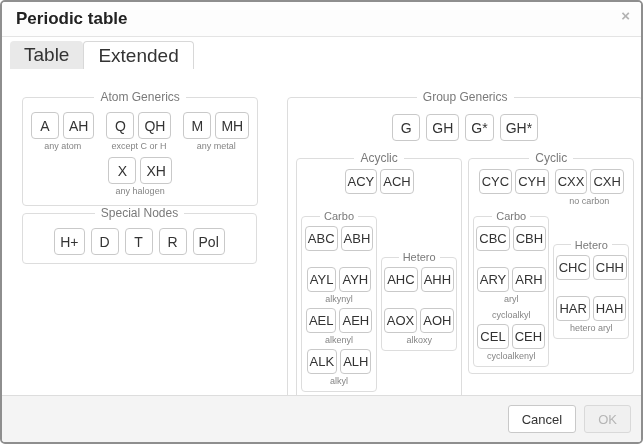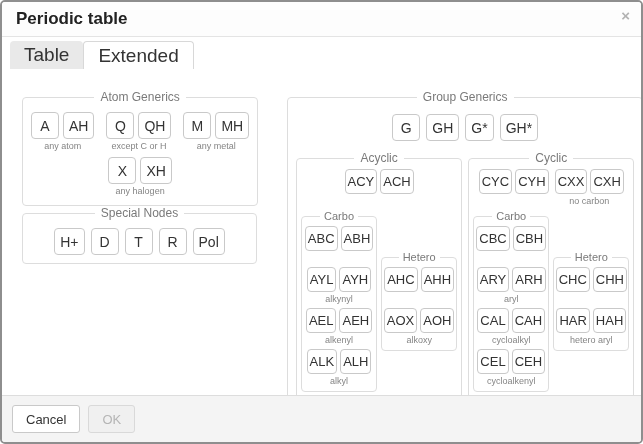--- a/index.html
+++ b/index.html
@@ -77,21 +77,21 @@
   .top-pairs { display: flex; justify-content: center; gap: 6px; margin-top: 2px; align-items: center; }
   .inner-cols { display: flex; gap: 4px; align-items: center; margin-top: 3px; }
   .fs-inner {
     flex: 1; border: 1px solid #ddd; border-radius: 4px;
     margin: 0; padding: 1px 2px 4px; min-width: 0;
   }
   .fs-inner .pair { margin-top: 3px; }
   .footer {
     height: 47px; flex: none;
     background: #f4f4f4; border-top: 1px solid #dddddd;
-    display: flex; align-items: center; 
+    display: flex; align-items: center; justify-content: flex-end;
     gap: 8px; padding: 0 10px;
   }
   .fbtn {
     height: 28px; padding: 0 13px; font-size: 13px;
     border-radius: 3px; font-family: inherit;
   }
   .fbtn.cancel { background: #fff; border: 1px solid #c9c9c9; color: #333; cursor: pointer; }
   .fbtn.ok { background: #f0f0f0; border: 1px solid #d9d9d9; color: #b5b5b5; }
 </style>
 </head>
@@ -272,24 +272,20 @@
                   <div class="cap"></div>
                 </div>
                 <div class="pair">
                   <div class="brow brow-tight">
                     <button class="btn btn-sm">ARY</button>
                     <button class="btn btn-sm">ARH</button>
                   </div>
                   <div class="cap">aryl</div>
                 </div>
                 <div class="pair">
-                  <div class="brow brow-tight">
-                    <button class="btn btn-sm">CAL</button>
-                    <button class="btn btn-sm">CAH</button>
-                  </div>
                   <div class="cap">cycloalkyl</div>
                 </div>
                 <div class="pair">
                   <div class="brow brow-tight">
                     <button class="btn btn-sm">CEL</button>
                     <button class="btn btn-sm">CEH</button>
                   </div>
                   <div class="cap">cycloalkenyl</div>
                 </div>
               </fieldset>

